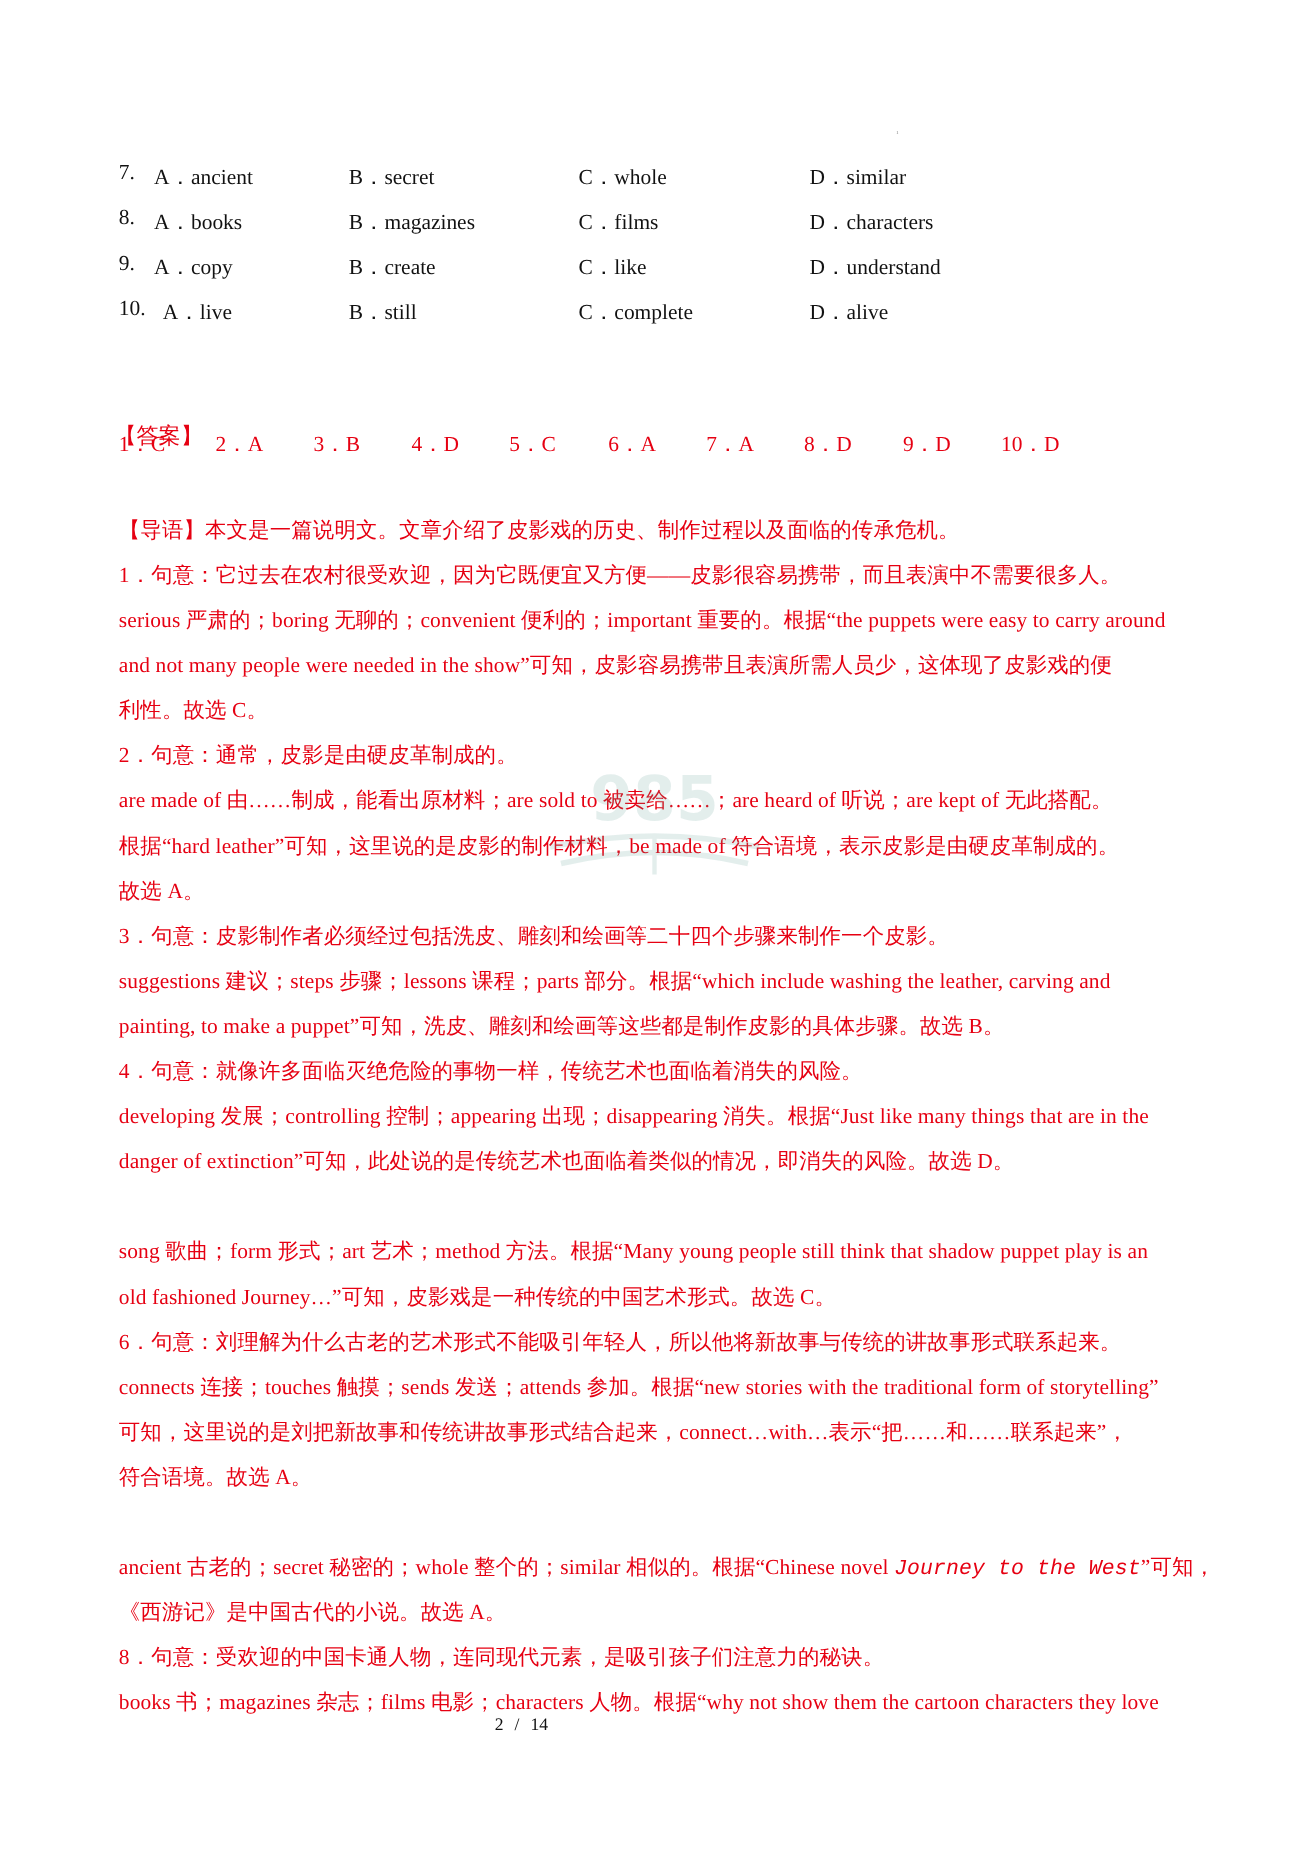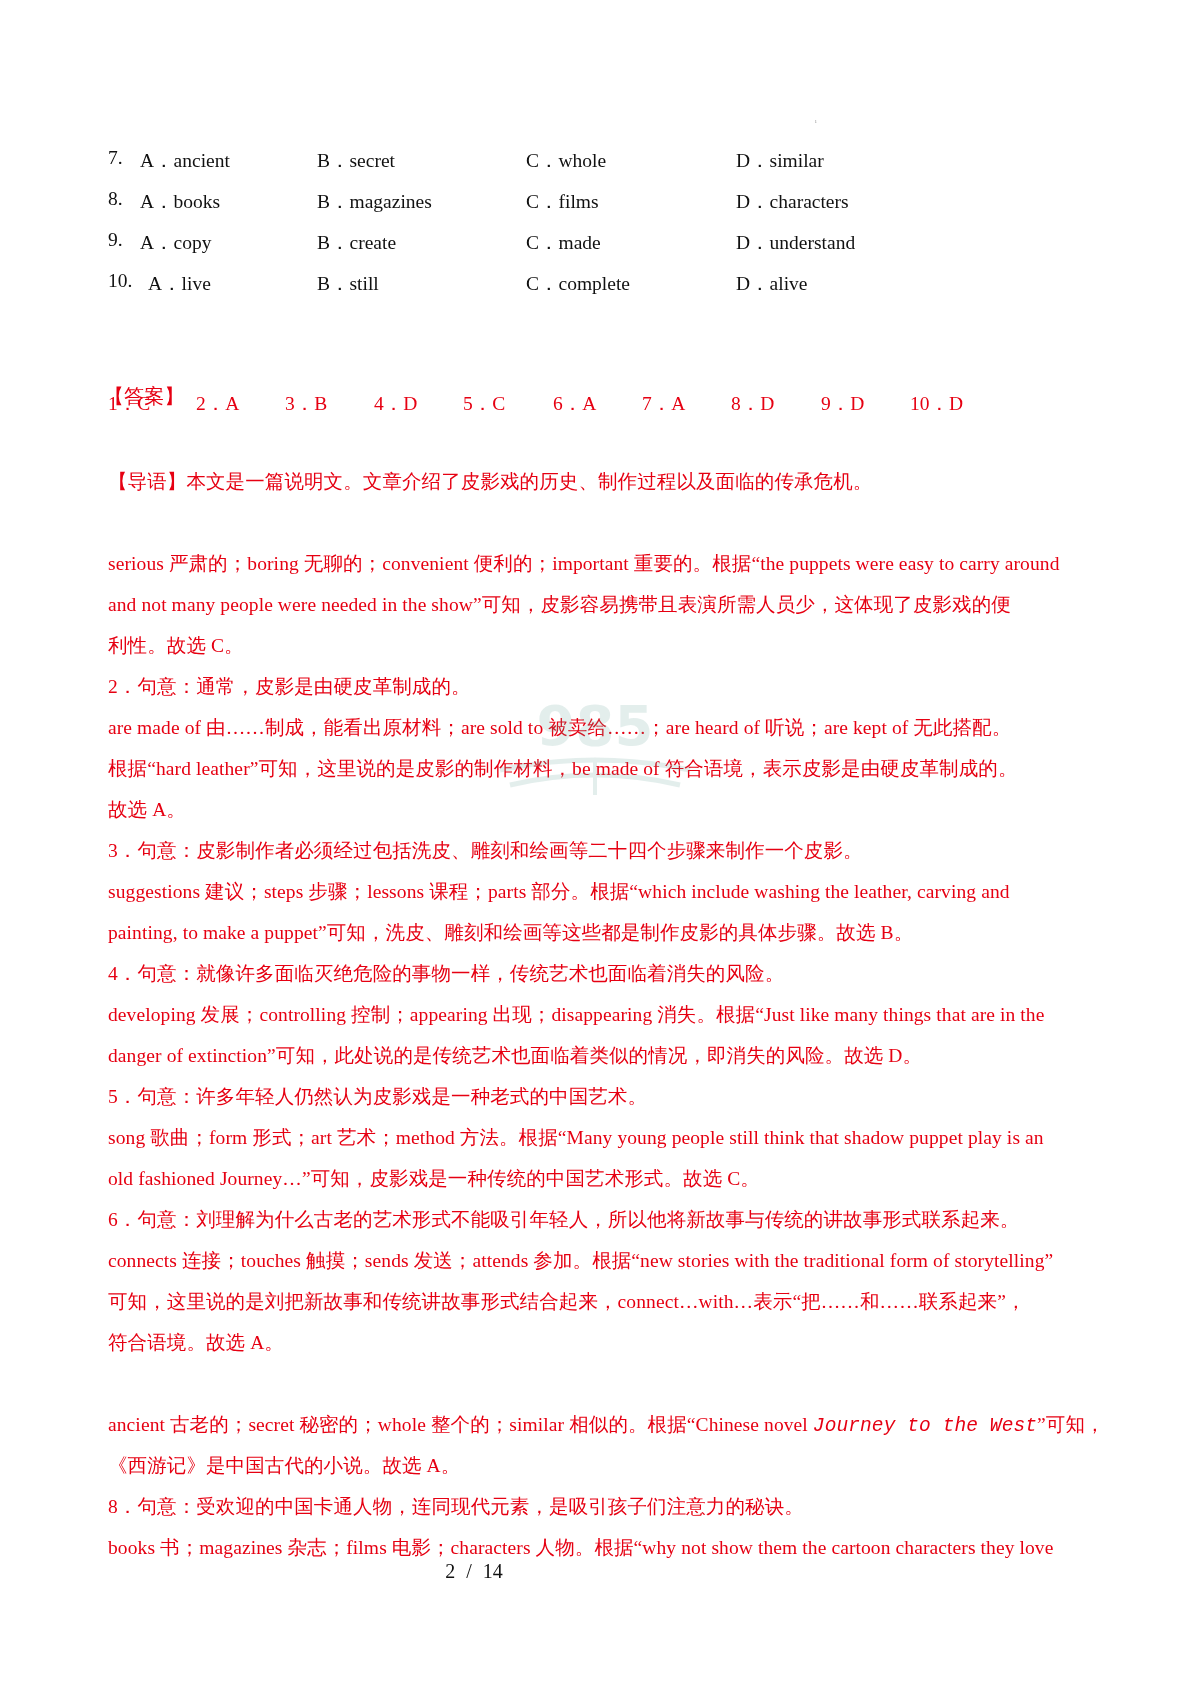--- a/index.html
+++ b/index.html
@@ -11,21 +11,21 @@
   .opt-row span.cell { position:absolute; top:0; }
   .opt-row .num { left:0; }
   .opt-row .a { left:32px; }
   .opt-row .b { left:209px; }
   .opt-row .c { left:418px; }
   .opt-row .d { left:628px; }
   .line { position:absolute; left:108px; font-size:19.5px; white-space:nowrap; color:#e60012; letter-spacing:0.1px;margin-top:36px; }
   .heading { font-size:20px; }
   .ans-row { position:absolute; left:108px; font-size:19.5px; color:#e60012; }
   .ans-row span { position:absolute; top:0; white-space:nowrap; }
-  .footer { position:absolute; top:1560px; left:0; width:948px; text-align:center; font-size:20px; color:#111; word-spacing:6px; }
+  .footer { position:absolute; top:1560px; left:0; width:948px; text-align:center; font-size:16px; color:#111; word-spacing:6px; }
   .watermark { position:absolute; left:480px; top:690px; width:230px; height:110px; opacity:0.18; }
   i { font-style:italic;font-family:Liberation Mono, monospace; }
 </style>
 </head>
 <body>
 
 <div class="page">
 
   <div class="mark">ı</div>
 
@@ -40,21 +40,21 @@
     <span class="cell num">8.</span>
     <span class="cell a">A．books</span>
     <span class="cell b">B．magazines</span>
     <span class="cell c">C．films</span>
     <span class="cell d">D．characters</span>
   </div>
   <div class="opt-row" style="top:229px">
     <span class="cell num">9.</span>
     <span class="cell a">A．copy</span>
     <span class="cell b">B．create</span>
-    <span class="cell c">C．made</span>
+    <span class="cell c">C．like</span>
     <span class="cell d">D．understand</span>
   </div>
   <div class="opt-row" style="top:270px">
     <span class="cell num">10.</span>
     <span class="cell a" style="left:40px">A．live</span>
     <span class="cell b">B．still</span>
     <span class="cell c">C．complete</span>
     <span class="cell d">D．alive</span>
   </div>
 
@@ -67,34 +67,34 @@
     <span style="left:266px">4．D</span>
     <span style="left:355px">5．C</span>
     <span style="left:445px">6．A</span>
     <span style="left:534px">7．A</span>
     <span style="left:623px">8．D</span>
     <span style="left:713px">9．D</span>
     <span style="left:802px">10．D</span>
   </div>
 
   <div class="line" style="top:432px">【导语】本文是一篇说明文。文章介绍了皮影戏的历史、制作过程以及面临的传承危机。</div>
+  <div class="line" style="top:473px">1．句意：它过去在农村很受欢迎，因为它既便宜又方便——皮影很容易携带，而且表演中不需要很多人。</div>
   <div class="line" style="top:514px">serious 严肃的；boring 无聊的；convenient 便利的；important 重要的。根据“the puppets were easy to carry around</div>
   <div class="line" style="top:555px">and not many people were needed in the show”可知，皮影容易携带且表演所需人员少，这体现了皮影戏的便</div>
   <div class="line" style="top:596px">利性。故选 C。</div>
   <div class="line" style="top:637px">2．句意：通常，皮影是由硬皮革制成的。</div>
   <div class="line" style="top:678px">are made of 由……制成，能看出原材料；are sold to 被卖给……；are heard of 听说；are kept of 无此搭配。</div>
   <div class="line" style="top:719px">根据“hard leather”可知，这里说的是皮影的制作材料，be made of 符合语境，表示皮影是由硬皮革制成的。</div>
   <div class="line" style="top:760px">故选 A。</div>
   <div class="line" style="top:801px">3．句意：皮影制作者必须经过包括洗皮、雕刻和绘画等二十四个步骤来制作一个皮影。</div>
   <div class="line" style="top:842px">suggestions 建议；steps 步骤；lessons 课程；parts 部分。根据“which include washing the leather, carving and</div>
   <div class="line" style="top:883px">painting, to make a puppet”可知，洗皮、雕刻和绘画等这些都是制作皮影的具体步骤。故选 B。</div>
   <div class="line" style="top:924px">4．句意：就像许多面临灭绝危险的事物一样，传统艺术也面临着消失的风险。</div>
   <div class="line" style="top:965px">developing 发展；controlling 控制；appearing 出现；disappearing 消失。根据“Just like many things that are in the</div>
   <div class="line" style="top:1006px">danger of extinction”可知，此处说的是传统艺术也面临着类似的情况，即消失的风险。故选 D。</div>
-  <div class="line" style="top:1047px">5．句意：许多年轻人仍然认为皮影戏是一种老式的中国艺术。</div>
   <div class="line" style="top:1088px">song 歌曲；form 形式；art 艺术；method 方法。根据“Many young people still think that shadow puppet play is an</div>
   <div class="line" style="top:1129px">old fashioned Journey…”可知，皮影戏是一种传统的中国艺术形式。故选 C。</div>
   <div class="line" style="top:1170px">6．句意：刘理解为什么古老的艺术形式不能吸引年轻人，所以他将新故事与传统的讲故事形式联系起来。</div>
   <div class="line" style="top:1211px">connects 连接；touches 触摸；sends 发送；attends 参加。根据“new stories with the traditional form of storytelling”</div>
   <div class="line" style="top:1252px">可知，这里说的是刘把新故事和传统讲故事形式结合起来，connect…with…表示“把……和……联系起来”，</div>
   <div class="line" style="top:1293px">符合语境。故选 A。</div>
   <div class="line" style="top:1375px"><span>ancient 古老的；secret 秘密的；whole 整个的；similar 相似的。根据“Chinese novel </span><i>Journey to the West</i><span>”可知，</span></div>
   <div class="line" style="top:1416px">《西游记》是中国古代的小说。故选 A。</div>
   <div class="line" style="top:1457px">8．句意：受欢迎的中国卡通人物，连同现代元素，是吸引孩子们注意力的秘诀。</div>
   <div class="line" style="top:1498px">books 书；magazines 杂志；films 电影；characters 人物。根据“why not show them the cartoon characters they love</div>

